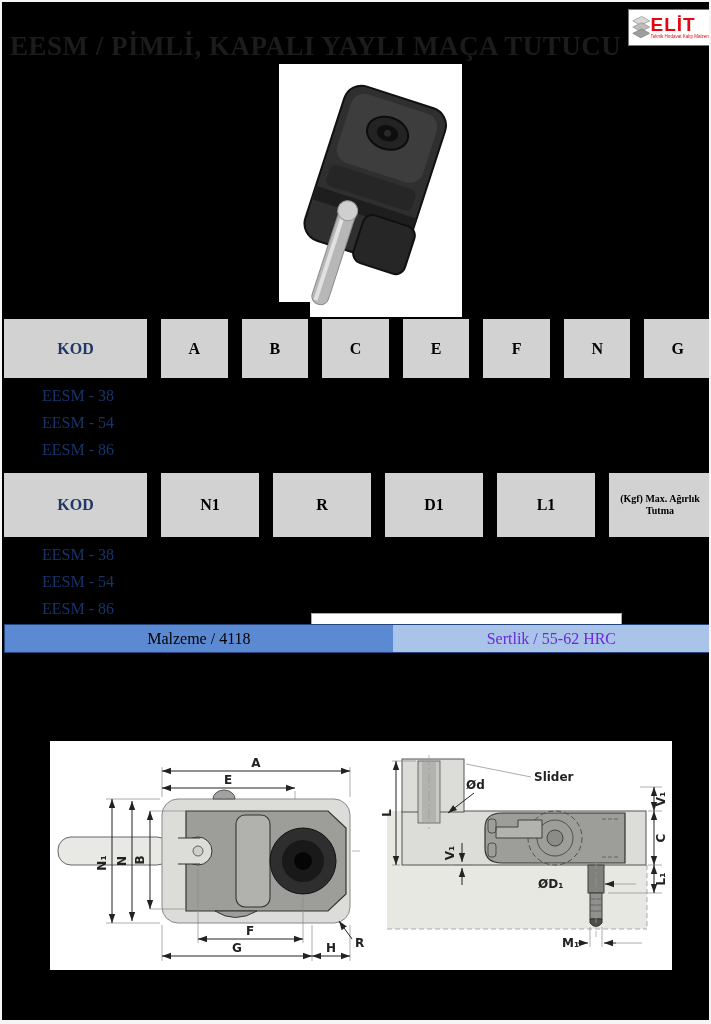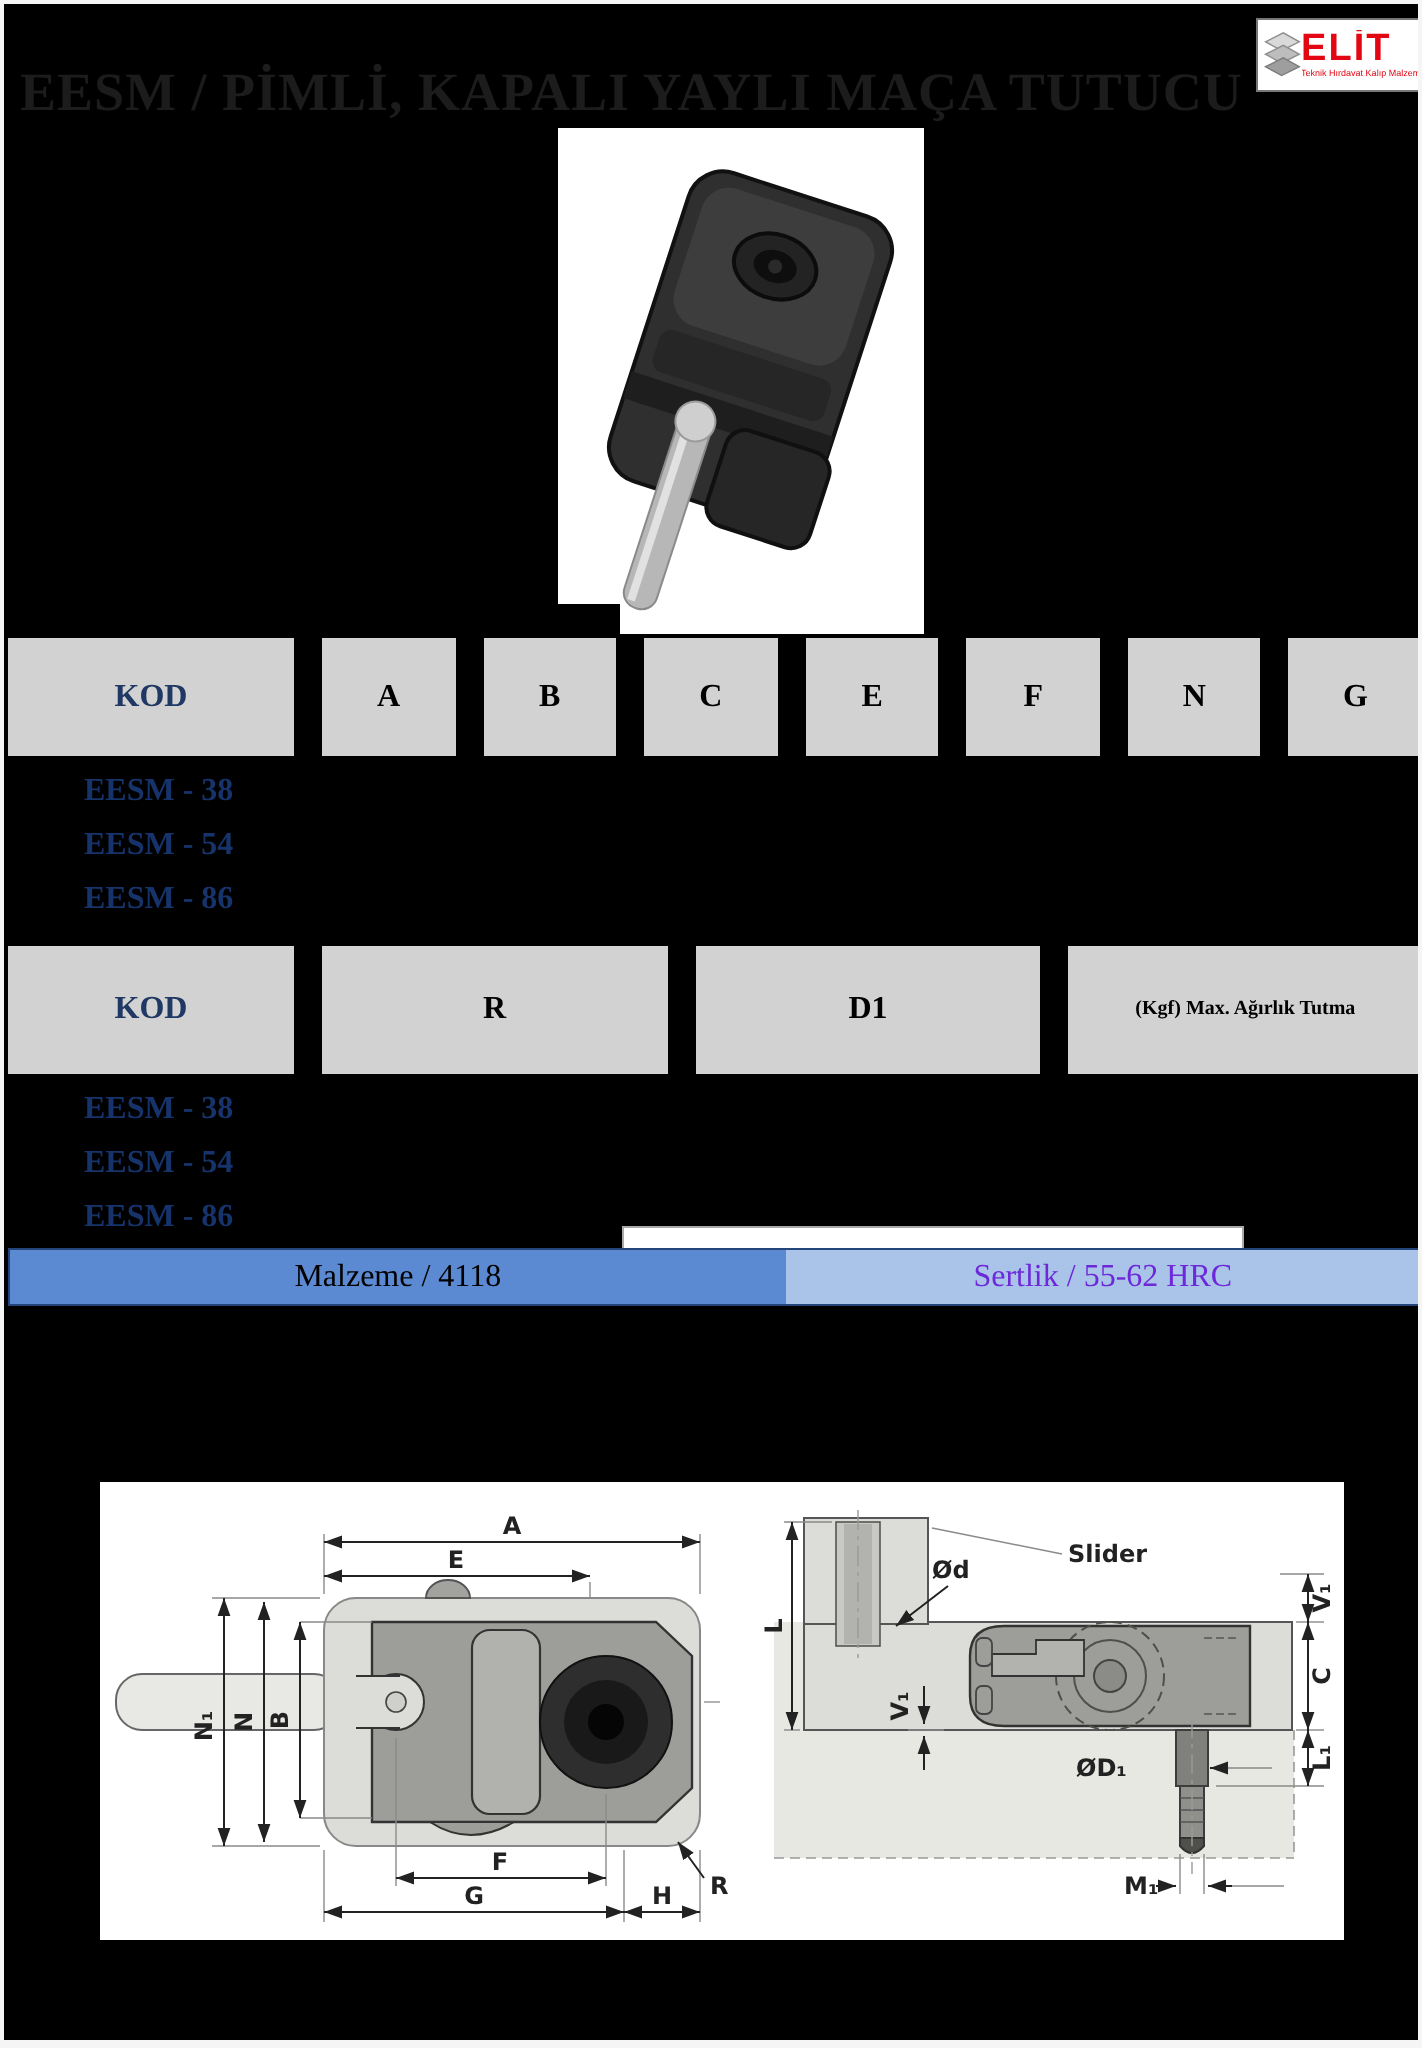--- a/index.html
+++ b/index.html
@@ -23,21 +23,21 @@
   #t1{top:317px;} #t2{top:471px;}
   .thead{display:flex;gap:14px;}
   .hcell{background:#d2d2d2;display:flex;align-items:center;justify-content:center;
          font-weight:bold;font-size:16px;color:#000;text-align:center;}
   #t1 .hcell{height:59px;} #t2 .hcell{height:64px;}
   .hcell.kod{width:143px;flex:none;color:#1f3864;}
   .hcell.flex{flex:1;}
   .hcell.small{font-size:10px;line-height:1.2;padding:0 2px;}
   .tbody{padding-top:4px;}
   .trow{height:27px;display:flex;align-items:center;padding-left:38px;
-        color:#16346b;font-weight:bold;font-size:16px;}
+        color:#16346b;font-weight:normal;font-size:16px;}
   
   .whitebox{position:absolute;left:309px;top:611px;width:311px;height:34px;background:#fff;
             border:1px solid #aaa;box-sizing:border-box;}
   
   .bar{position:absolute;left:2px;top:622px;width:707px;height:29px;display:flex;
        border:1px solid #24447c;box-sizing:border-box;}
   .bar-left{width:55%;background:#5b8ad3;display:flex;align-items:center;justify-content:center;
             font-size:16px;color:#000;}
   .bar-right{flex:1;background:#a9c4e8;display:flex;align-items:center;justify-content:center;
              font-size:16px;color:#6d28d9;}
@@ -99,22 +99,24 @@
     <div class="tbody">
       <div class="trow">EESM - 38</div>
       <div class="trow">EESM - 54</div>
       <div class="trow">EESM - 86</div>
     </div>
   </div>
 
   <div class="tbl" id="t2">
     <div class="thead">
       <div class="hcell kod">KOD</div>
+      <div class="hcell flex">N1</div>
       <div class="hcell flex">R</div>
       <div class="hcell flex">D1</div>
+      <div class="hcell flex">L1</div>
       <div class="hcell flex small">(Kgf) Max. Ağırlık Tutma</div>
     </div>
     <div class="tbody">
       <div class="trow">EESM - 38</div>
       <div class="trow">EESM - 54</div>
       <div class="trow">EESM - 86</div>
     </div>
   </div>
 
   <div class="whitebox"></div>

